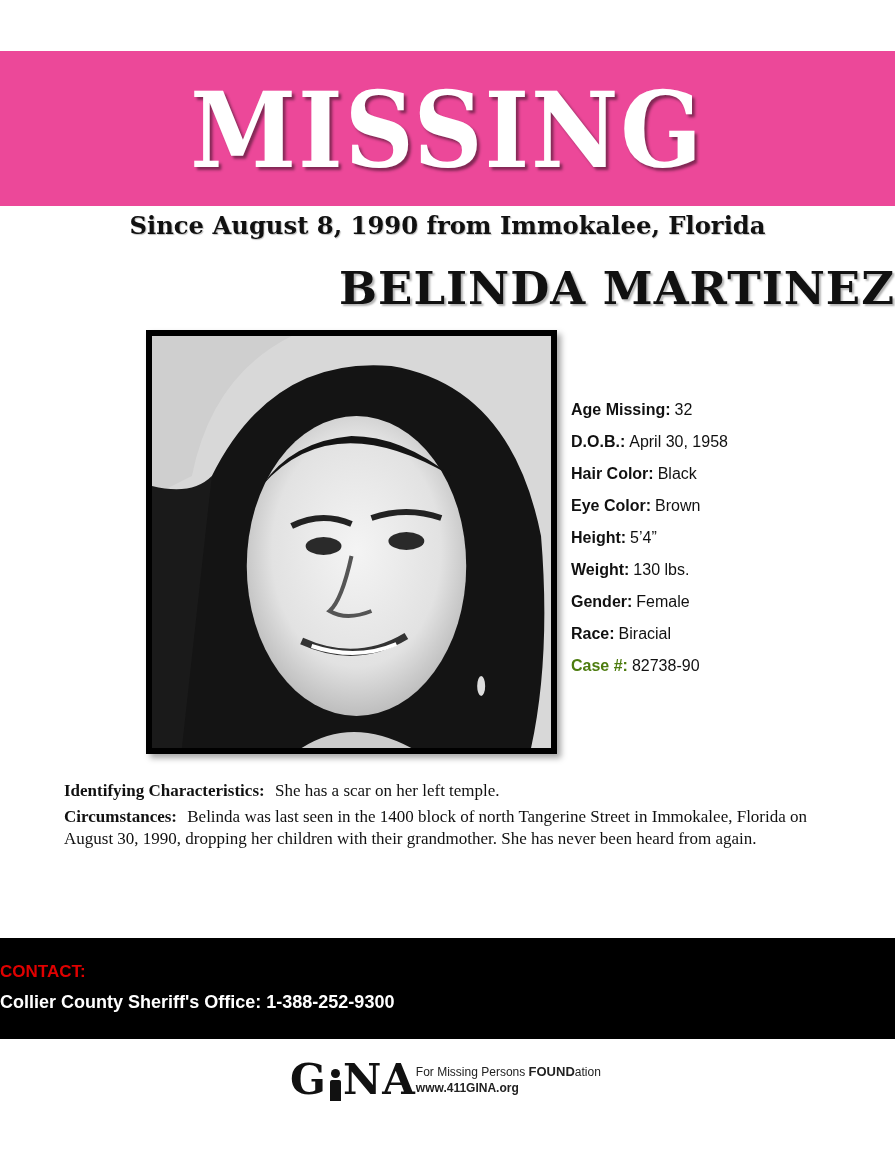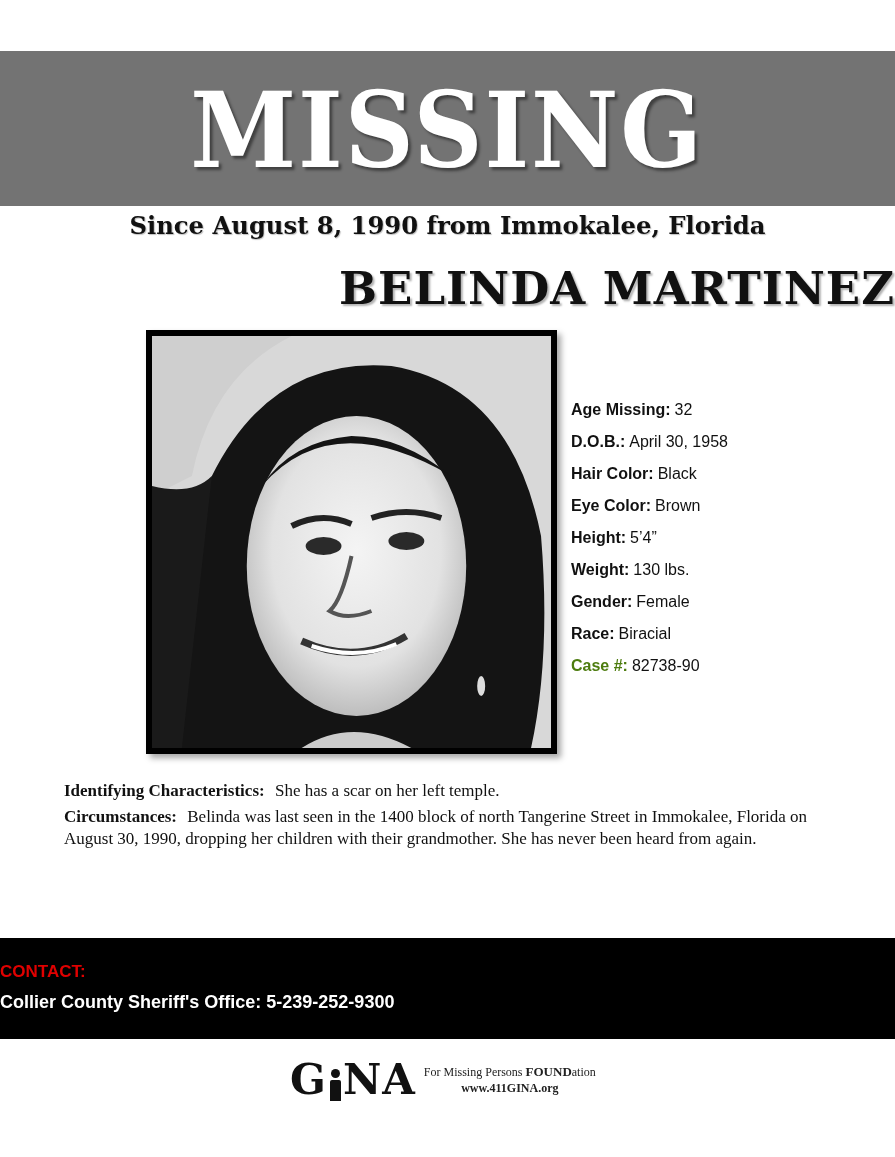--- a/index.html
+++ b/index.html
@@ -1,21 +1,21 @@
 <!DOCTYPE html>
 <html><head>
 <meta charset="utf-8">
 <style>
   * { box-sizing: border-box; margin: 0; padding: 0; }
   html, body { width: 895px; height: 1157px; background: #ffffff; overflow: hidden; }
   body { position: relative; font-family: "Liberation Sans", sans-serif; color: #111; }
 
   .banner {
     position: absolute; left: 0; top: 51px; width: 895px; height: 155px;
-    background: #737373;
+    background: #ec4899;
     display: flex; align-items: center; justify-content: center;
   }
   .banner-title {
     font-family: "DejaVu Serif", serif;
     font-weight: bold;
     font-size: 104px;
     letter-spacing: 2px;
     color: #ffffff;
     transform: scaleX(0.92);
     text-shadow: 3px 3px 3px rgba(0,0,0,0.45);
@@ -74,21 +74,21 @@
     display: flex; align-items: center;
   }
   .gina-logo {
     font-family: "DejaVu Serif", serif; font-weight: bold; font-size: 42px;
     color: #111; letter-spacing: 1px; line-height: 1;
     display: flex; align-items: flex-end;
   }
   .gina-i { display: inline-block; width: 12px; height: 32px; margin: 0 2px; position: relative; }
   .gina-i .head { position: absolute; left: 2px; top: 0; width: 9px; height: 9px; border-radius: 50%; background: #111; }
   .gina-i .body { position: absolute; left: 1px; top: 11px; width: 11px; height: 21px; background: #111; border-radius: 2px 2px 0 0; }
-  .gina-text { margin-left: 8px; font-family: Liberation Serif, serif; font-size: 12px; line-height: 16px; text-align: center; color: #222; }
+  .gina-text { margin-left: 0; font-family: Liberation Sans, sans-serif; font-size: 12px; line-height: 16px; color: #222; }
   .gina-text .found { font-weight: bold; font-size: 13px; }
   .gina-url { font-weight: bold; }
 </style>
 </head>
 <body>
 
 <div class="banner">
   <div class="banner-title">MISSING</div>
 </div>
 
@@ -158,21 +158,21 @@
     <span>She has a scar on her left temple.</span>
   </p>
   <p>
     <span class="lbl">Circumstances:</span>
     <span>Belinda was last seen in the 1400 block of north Tangerine Street in Immokalee, Florida on August 30, 1990, dropping her children with their grandmother. She has never been heard from again.</span>
   </p>
 </div>
 
 <div class="contact-bar">
   <div class="contact-label">CONTACT:</div>
-  <div class="contact-line">Collier County Sheriff's Office: 5-239-252-9300</div>
+  <div class="contact-line">Collier County Sheriff's Office: 1-388-252-9300</div>
 </div>
 
 <div class="footer">
   <div class="gina-logo">
     <span>G</span>
     <span class="gina-i">
         <span class="head"></span>
         <span class="body"></span>
       </span>
     <span>NA</span>

